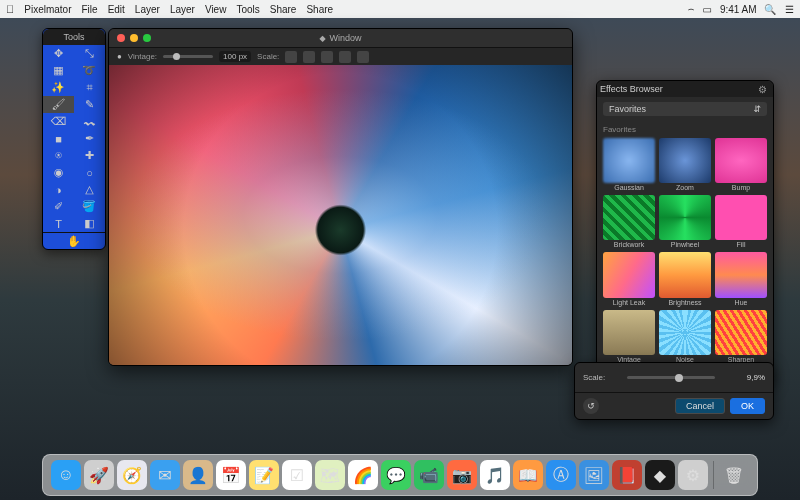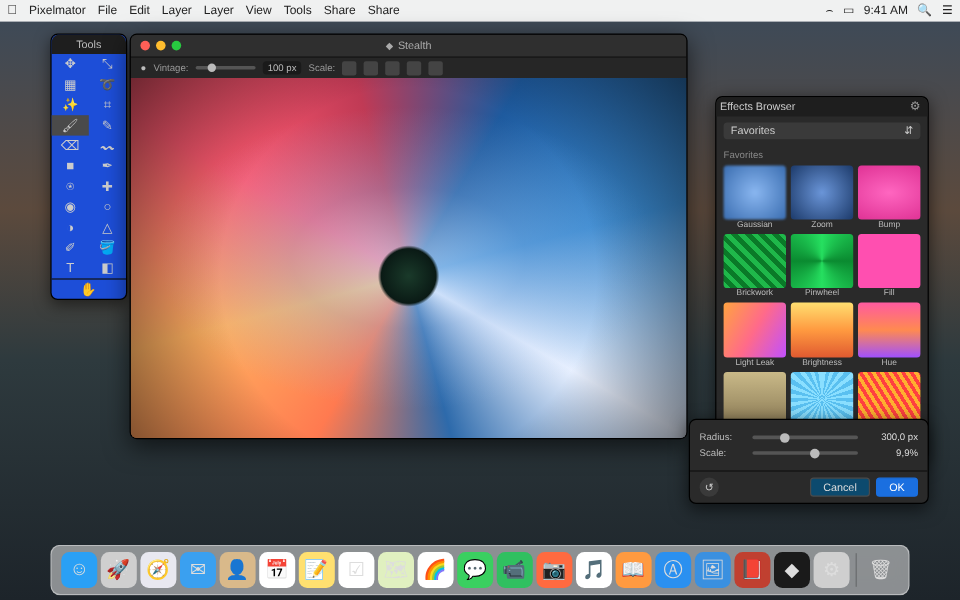--- a/index.html
+++ b/index.html
@@ -171,21 +171,21 @@
 
 <div class="doc-window">
   <div class="doc-titlebar">
     <div class="traffic">
       <span class="t-close"></span>
       <span class="t-min"></span>
       <span class="t-max"></span>
     </div>
     <div class="doc-title-center">
       <span style="font-size:8px;">◆</span>
-      <span>Stealth</span>
+      <span>Window</span>
     </div>
   </div>
   <div class="doc-toolbar">
     <span>●</span>
     <span class="lbl">Vintage:</span>
     <div class="slider"></div>
     <div class="val">100 px</div>
     <span class="lbl">Scale:</span>
     <div class="modebtn"></div>
     <div class="modebtn"></div>
@@ -261,27 +261,20 @@
       <span>🔍</span>
       <input type="text" style="background: transparent; border: none; width: 40px; color: rgb(204, 204, 204); font-size: 8px; outline: none;" placeholder="">
       <span style="font-size:7px;">▾</span>
     </div>
     <span>12 filters</span>
   </div>
 </div>
 
 <div class="pinch-panel">
   <div class="pinch-body">
-    <div class="pinch-row">
-      <div class="plabel">Radius:</div>
-      <div class="pslider">
-          <div class="knob" style="left:26%;"></div>
-        </div>
-      <div class="pval">300,0 px</div>
-    </div>
     <div class="pinch-row">
       <div class="plabel">Scale:</div>
       <div class="pslider">
           <div class="knob" style="left:55%;"></div>
         </div>
       <div class="pval">9,9%</div>
     </div>
   </div>
   <div class="pinch-footer">
     <div class="reset">↺</div>

